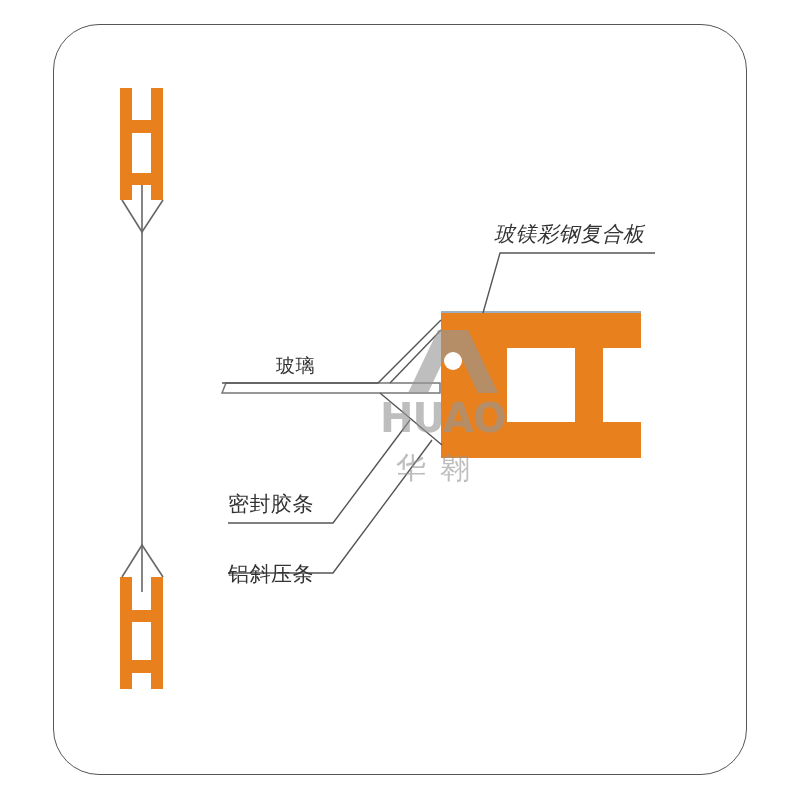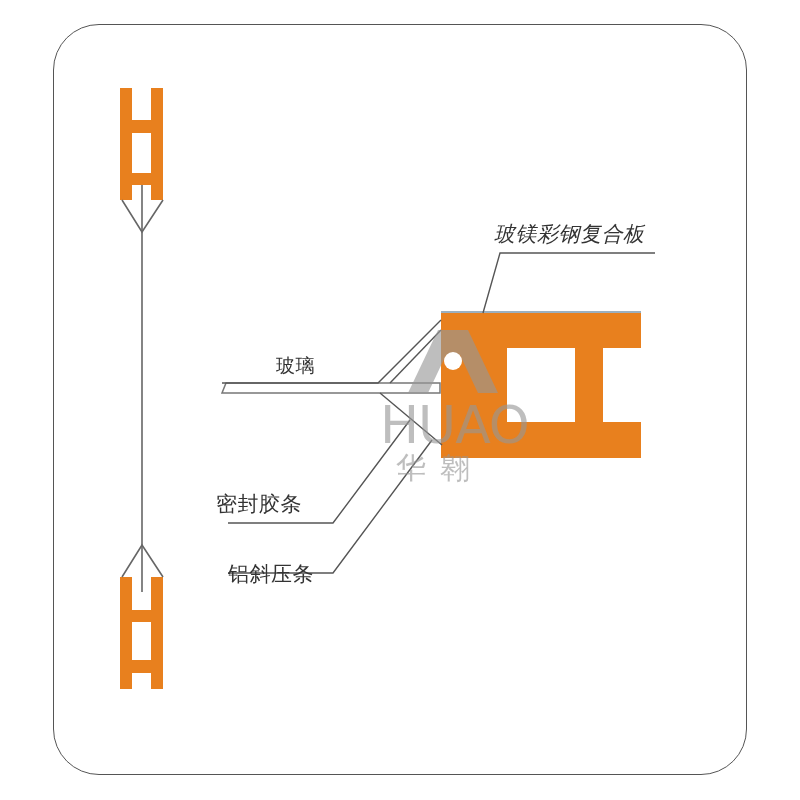--- a/index.html
+++ b/index.html
@@ -62,19 +62,19 @@
     <polyline points="228,573 333,573 432,440"></polyline>
   </g>
 </svg>
 
 <div class="wm" style="left:398px;top:325px;">
   <svg width="110" height="70" viewBox="0 0 110 70">
     <path d="M40,5 L70,5 L100,68 L80,68 L62,30 L48,30 L30,68 L10,68 Z" fill="rgba(150,150,150,0.62)"></path>
     <circle cx="55" cy="36" r="9" fill="#ffffff"></circle>
   </svg>
 </div>
-<div class="wm" style="left:380px;top:395px;font-size:52px;font-weight:normal;letter-spacing:-1px;">HUAO</div>
+<div class="wm" style="left:380px;top:395px;font-size:40px;font-weight:bold;letter-spacing:-1px;">HUAO</div>
 <div class="wm" style="left:396px;top:448px;font-size:30px;letter-spacing:14px;">华翱</div>
 
 <div class="label" style="left:494px;top:224px;font-size:21px;font-style:italic;">玻镁彩钢复合板</div>
 <div class="label" style="left:276px;top:356px;text-align:center;">玻璃</div>
-<div class="label" style="left:216px;top:494px;font-size:21px;">密封胶条</div>
+<div class="label" style="left:228px;top:494px;font-size:21px;">密封胶条</div>
 <div class="label" style="left:228px;top:564px;font-size:21px;">铝斜压条</div>
 
 </body></html>

